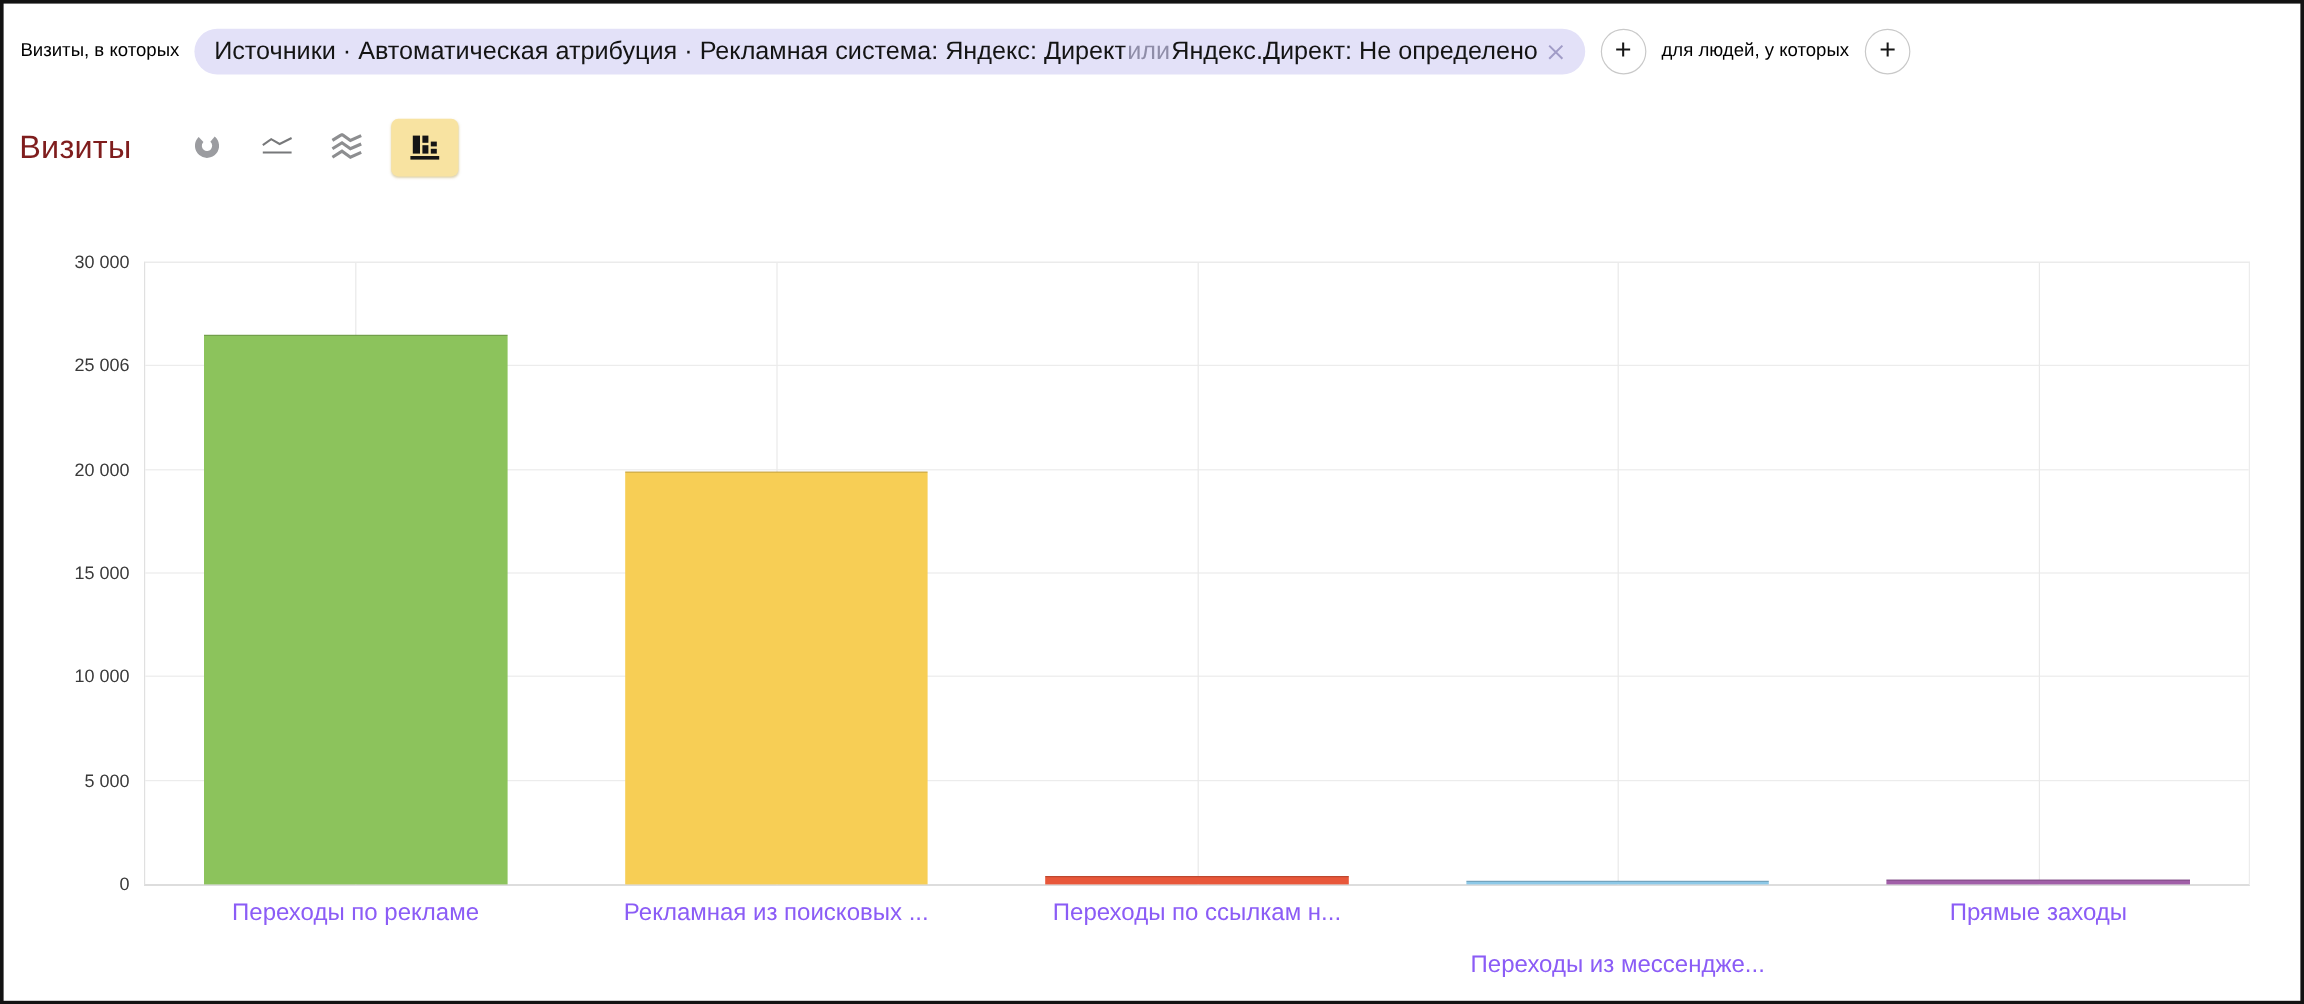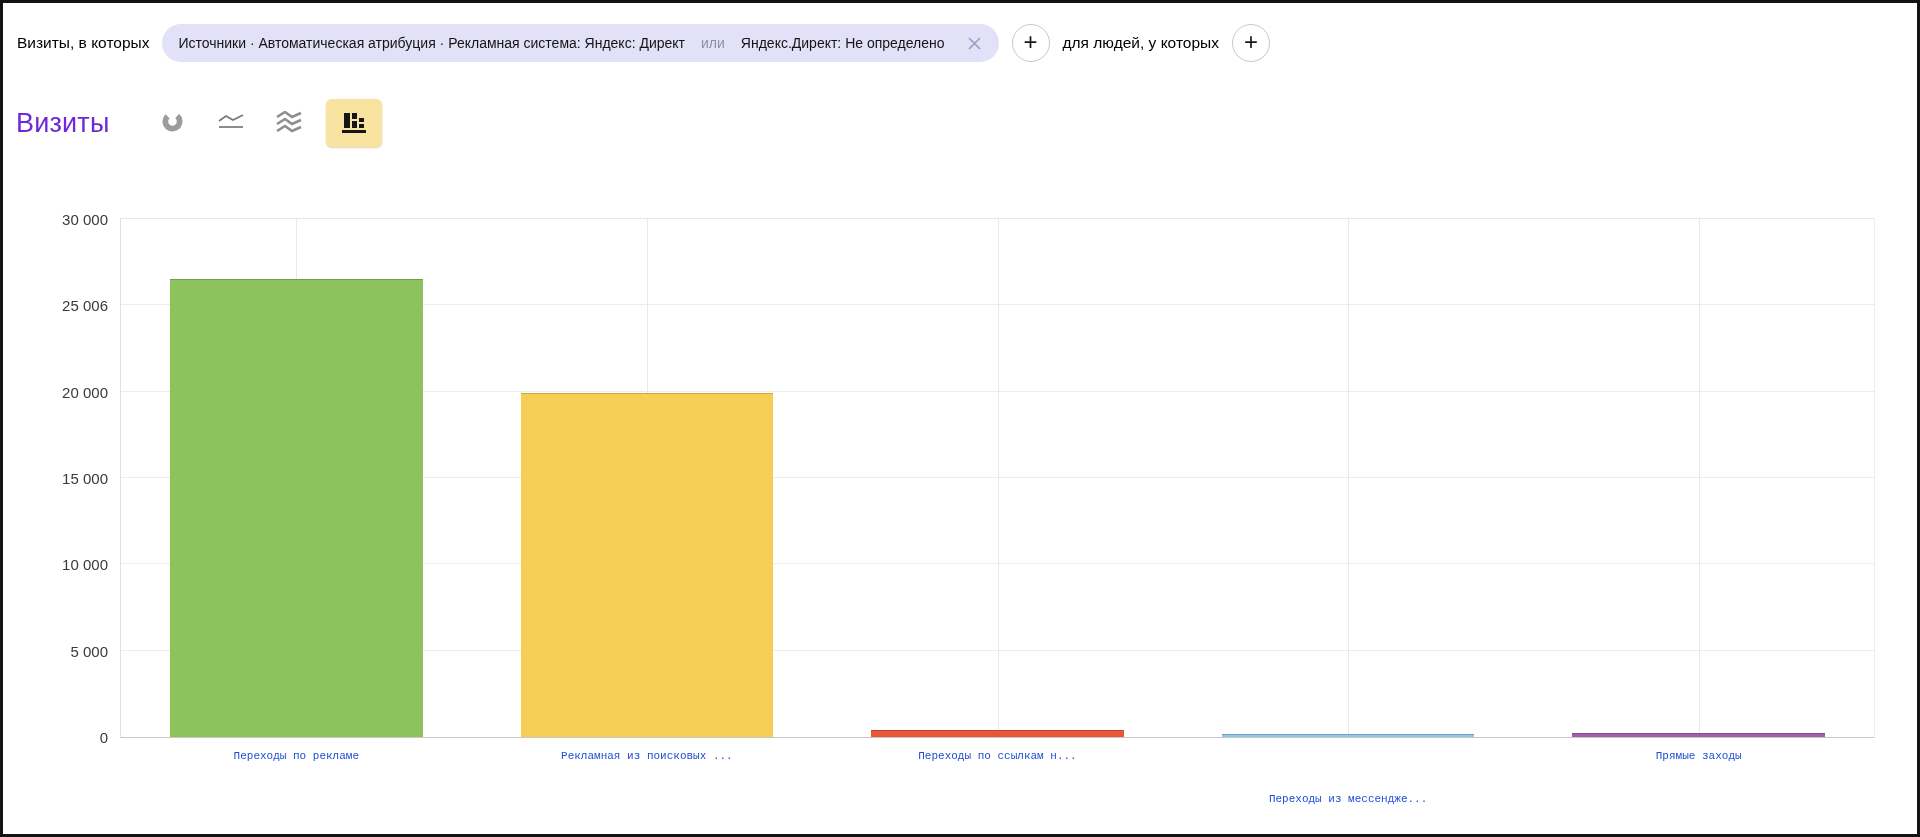--- a/index.html
+++ b/index.html
@@ -10,44 +10,44 @@
     background:#fff; border:3px solid #131313; overflow:hidden;
   }
 
   
   .filter-bar {
     position:absolute; top:20px; left:14px; right:14px; height:40px;
     display:flex; align-items:center; gap:13px;
   }
   .muted-label { color:#000000; font-size:15.5px; white-space:nowrap; }
   .chip {
-    display:flex; align-items:center; gap:16px;
+    display:flex; align-items:center; gap:1px;
     background:#e3e1f8; border-radius:19px; height:38px;
-    padding:0 14px 0 16px; font-size:14px; color:#141414;
+    padding:0 14px 0 16px; font-size:21px; color:#141414;
     cursor:pointer; white-space:nowrap;
   }
   .chip .or { color:#8f8da8; }
   .chip-close {
     margin-left:4px; width:20px; height:20px; display:flex;
     align-items:center; justify-content:center; cursor:pointer;
   }
   .plus-btn {
     width:38px; height:38px; border-radius:50%;
     border:1px solid #c9c9c9; background:#fff; color:#161616;
     font-size:24px; line-height:1; display:flex; align-items:center;
     justify-content:center; cursor:pointer; flex:0 0 auto;
     font-family:"Liberation Sans", sans-serif; padding-bottom:3px;
   }
 
   
   .chart-header {
     position:absolute; top:92px; left:13px; right:14px; height:56px;
     display:flex; align-items:center;
   }
-  .page-title { font-size:27px; color:#6d28d9; font-weight:400; letter-spacing:.2px; }
+  .page-title { font-size:27px; color:#7f1d1d; font-weight:400; letter-spacing:.2px; }
   .type-switch { display:flex; align-items:center; margin-left:42px; gap:16px; }
   .icon-btn {
     width:42px; height:46px; display:flex; align-items:center; justify-content:center;
     background:transparent; border:none; border-radius:6px; cursor:pointer;
   }
   .icon-btn.selected { background:#f8e3a1; box-shadow:0 1px 2px rgba(160,130,30,.35); width:56px; height:48px; }
   .hide-btn {
     margin-left:auto; height:37px; padding:0 19px;
     border:1px solid #d6d6d6; border-radius:19px; background:#fff;
     display:flex; align-items:center; gap:9px; font-size:16.5px; color:#141414;
@@ -62,21 +62,21 @@
   }
   .hgrid { position:absolute; left:0; right:0; height:1px; background:#ececec; z-index:0; }
   .vgrid { position:absolute; top:0; bottom:0; width:1px; background:#e9e9e9; z-index:0; }
   .ylabel {
     position:absolute; right:calc(100% + 13px); width:100px; text-align:right;
     transform:translateY(50%); font-size:15px; color:#3a3a3a; white-space:nowrap;
   }
   .bar { position:absolute; bottom:0; z-index:1; min-height:3px; border-top:1px solid rgba(0,0,0,.18); }
   .xlabel {
     position:absolute; top:calc(100% + 13px); text-align:center;
-    font-size:11px; color:#1d4ed8; white-space:nowrap; overflow:hidden;font-family:Liberation Mono, monospace;
+    font-size:20px; color:#8b5cf6; white-space:nowrap; overflow:hidden;
   }
 </style>
 </head>
 <body>
 
 <div class="frame">
 
   <div class="filter-bar">
     <span class="muted-label">Визиты, в которых</span>
 

